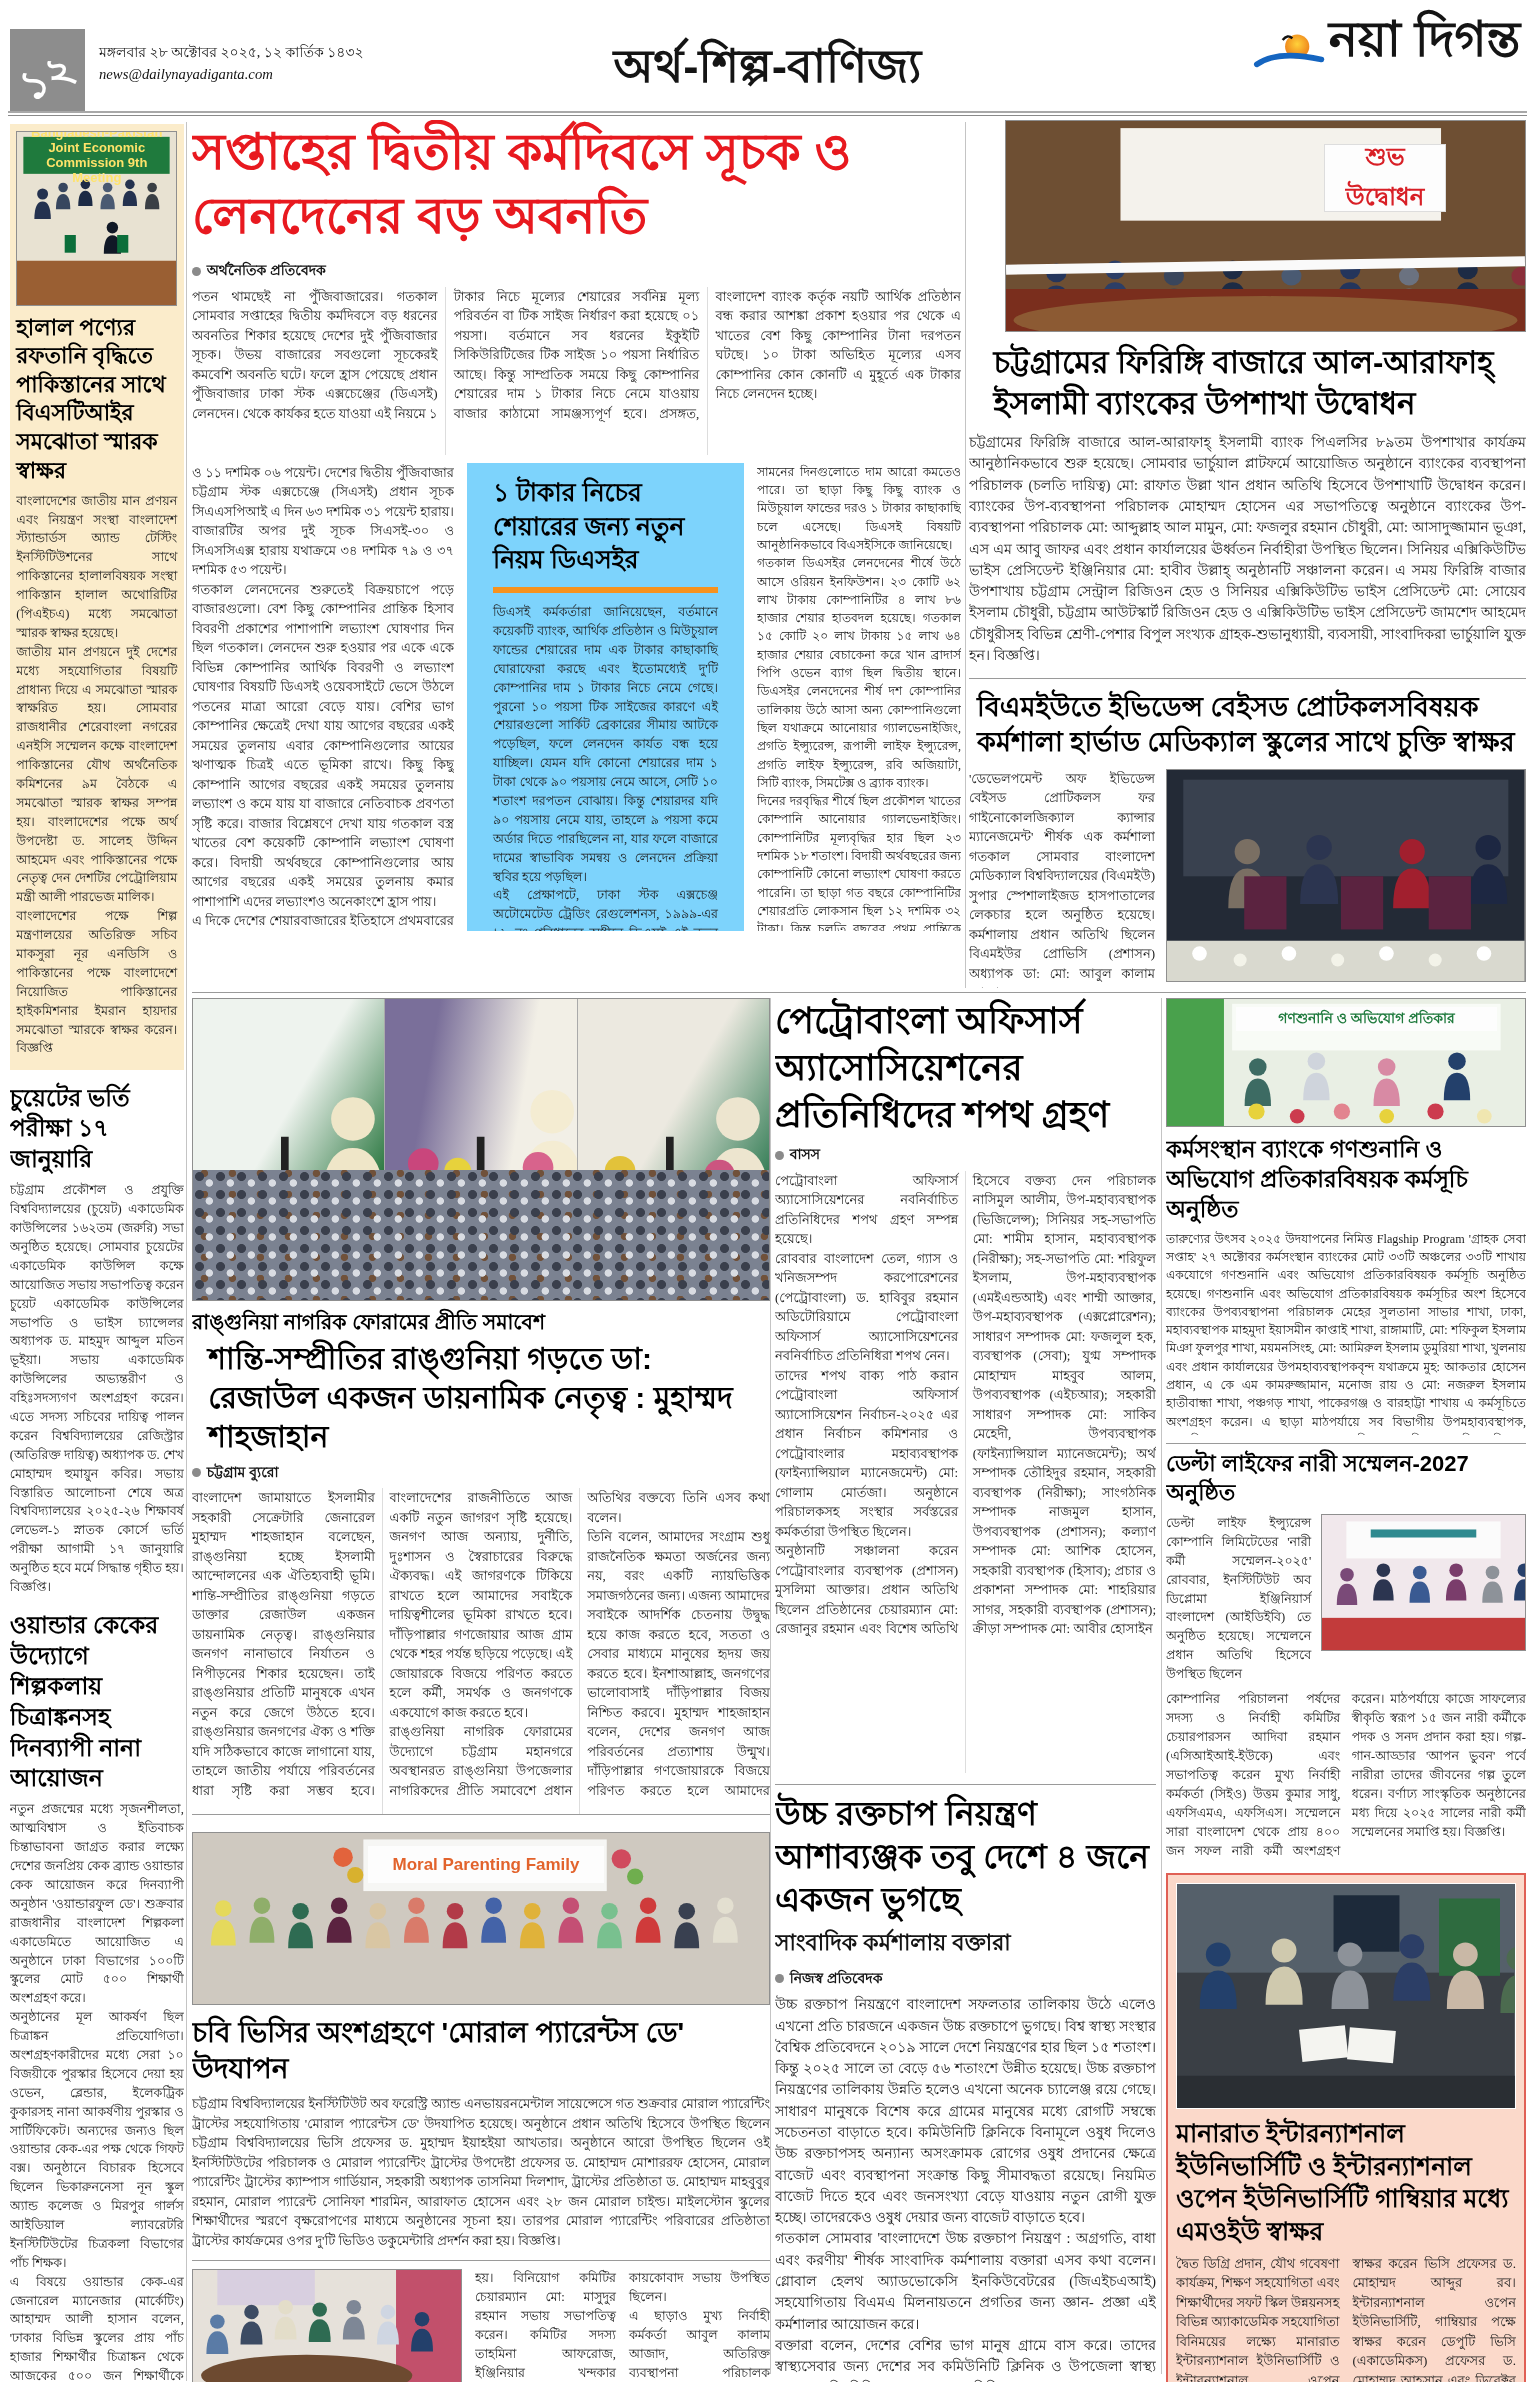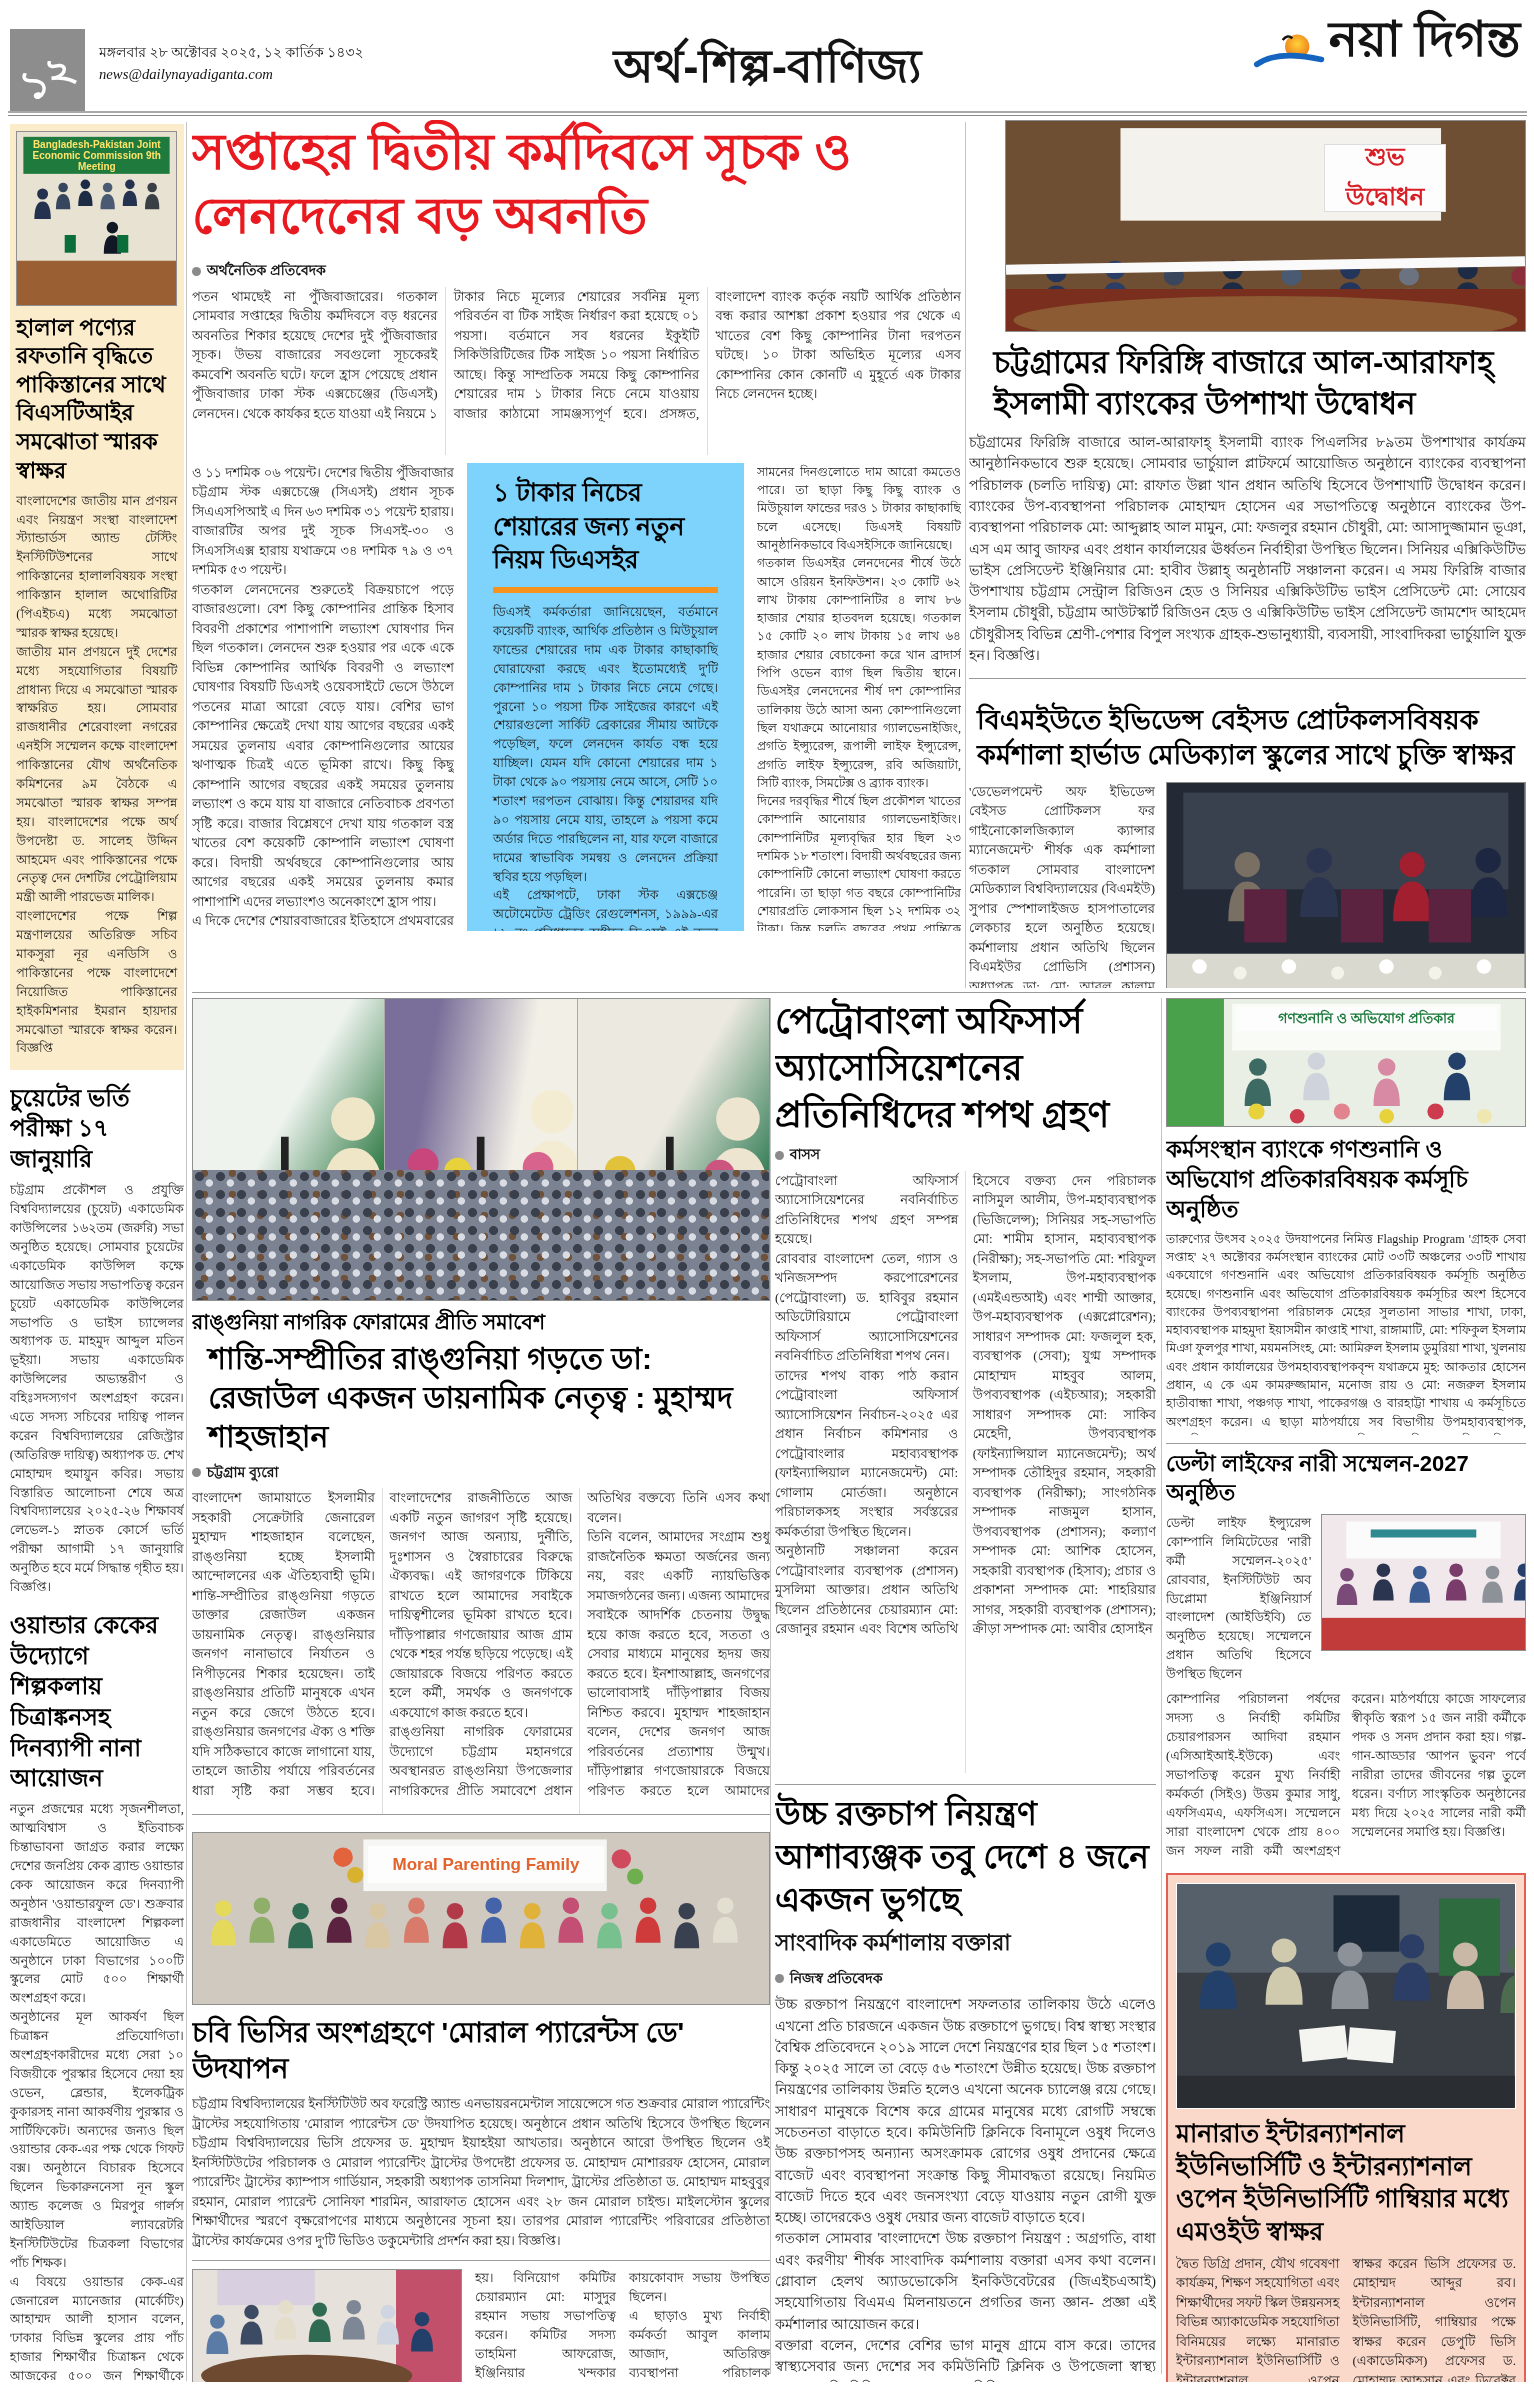--- a/index.html
+++ b/index.html
@@ -49,21 +49,21 @@
   #main-band .mcol { overflow:hidden; }
   #dse-box { flex:0 0 277px; background:#7dd3fc; padding:13px 26px; height:468px; overflow:hidden; }
   #dse-box .hl { font-size:25px; line-height:1.35; }
   #dse-bar { height:6.5px; background:#f6921e; margin:9.8px 0 9.8px 0; }
 
   
   #right-top { position:absolute; left:969px; top:120px; width:557px; height:868px; overflow:hidden; }
   #alarafah-photo { height:212px;margin-left:36px; }
   #alarafah-hl { font-size:31px; margin:11.4px 24.4px 8.1px 24.4px; }
   #alarafah-body { font-size:14.2px; }
-  #bmu { margin-top:11.4px; border-top:0.8px solid #9a9a9a; padding-top:23px; }
+  #bmu { margin-top:11.4px; border-top:0.8px solid #9a9a9a; padding-top:10px; }
   #bmu-hl { font-size:27px; margin:1.6px 8.1px 8.1px 8.1px; }
   #bmu-row { display:flex; gap:11.4px; }
   #bmu-left { flex:0 0 186px; overflow:hidden; height:407px; }
   #bmu-right { flex:1; }
   #bmu-photo { height:213px; }
 
   
   #mid-left { position:absolute; left:192px; top:998px; width:578px; height:1384px; overflow:hidden; }
   #rang-photo { height:303px; border:0.8px solid #8f8f8f; position:relative; overflow:hidden; }
   #rang-top { display:flex; height:171px; }
@@ -164,21 +164,21 @@
         <use href="#person" x="48" y="62" fill="#37465f"></use>
         <use href="#person" x="76" y="58" fill="#1d2b45"></use>
         <use href="#person" x="104" y="62" fill="#4a5a72"></use>
         <use href="#person" x="132" y="58" fill="#24324f"></use>
         <use href="#person" x="160" y="62" fill="#3a3f45"></use>
         <use href="#person" x="90" y="92" fill="#101826" transform="scale(1.2)"></use>
         <rect x="0" y="160" width="200" height="55" fill="#9a5f33"></rect>
         <rect x="60" y="128" width="14" height="22" fill="#0b6e3a"></rect>
         <rect x="126" y="128" width="14" height="22" fill="#0b6e3a"></rect>
       </svg>
-      <div class="banner" style="left:8.1px; top:8.1px; right:8.1px; height:31px; background:#1f7a3d; border:none; color:#ffe36a; font-size:10px; font-weight:bold; padding:1.6px;">
+      <div class="banner" style="left:8.1px; top:8.1px; right:8.1px; height:31px; background:#1f7a3d; border:none; color:#ffe36a; font-size:13px; font-weight:bold; padding:1.6px;">
         <span>Bangladesh-Pakistan Joint Economic Commission 9th Meeting</span>
       </div>
     </div>
     <h2 class="hl">হালাল পণ্যের রফতানি বৃদ্ধিতে পাকিস্তানের সাথে বিএসটিআইর সমঝোতা স্মারক স্বাক্ষর</h2>
     <p class="bt">বাংলাদেশের জাতীয় মান প্রণয়ন এবং নিয়ন্ত্রণ সংস্থা বাংলাদেশ স্ট্যান্ডার্ডস অ্যান্ড টেস্টিং ইনস্টিটিউশনের সাথে পাকিস্তানের হালালবিষয়ক সংস্থা পাকিস্তান হালাল অথোরিটির (পিএইচএ) মধ্যে সমঝোতা স্মারক স্বাক্ষর হয়েছে।
 জাতীয় মান প্রণয়নে দুই দেশের মধ্যে সহযোগিতার বিষয়টি প্রাধান্য দিয়ে এ সমঝোতা স্মারক স্বাক্ষরিত হয়। সোমবার রাজধানীর শেরেবাংলা নগরের এনইসি সম্মেলন কক্ষে বাংলাদেশ পাকিস্তানের যৌথ অর্থনৈতিক কমিশনের ৯ম বৈঠকে এ সমঝোতা স্মারক স্বাক্ষর সম্পন্ন হয়। বাংলাদেশের পক্ষে অর্থ উপদেষ্টা ড. সালেহ উদ্দিন আহমেদ এবং পাকিস্তানের পক্ষে নেতৃত্ব দেন দেশটির পেট্রোলিয়াম মন্ত্রী আলী পারভেজ মালিক।
 বাংলাদেশের পক্ষে শিল্প মন্ত্রণালয়ের অতিরিক্ত সচিব মাকসুরা নূর এনডিসি ও পাকিস্তানের পক্ষে বাংলাদেশে নিয়োজিত পাকিস্তানের হাইকমিশনার ইমরান হায়দার সমঝোতা স্মারকে স্বাক্ষর করেন। বিজ্ঞপ্তি</p>
   </section>
 
   <section class="art side-art">

